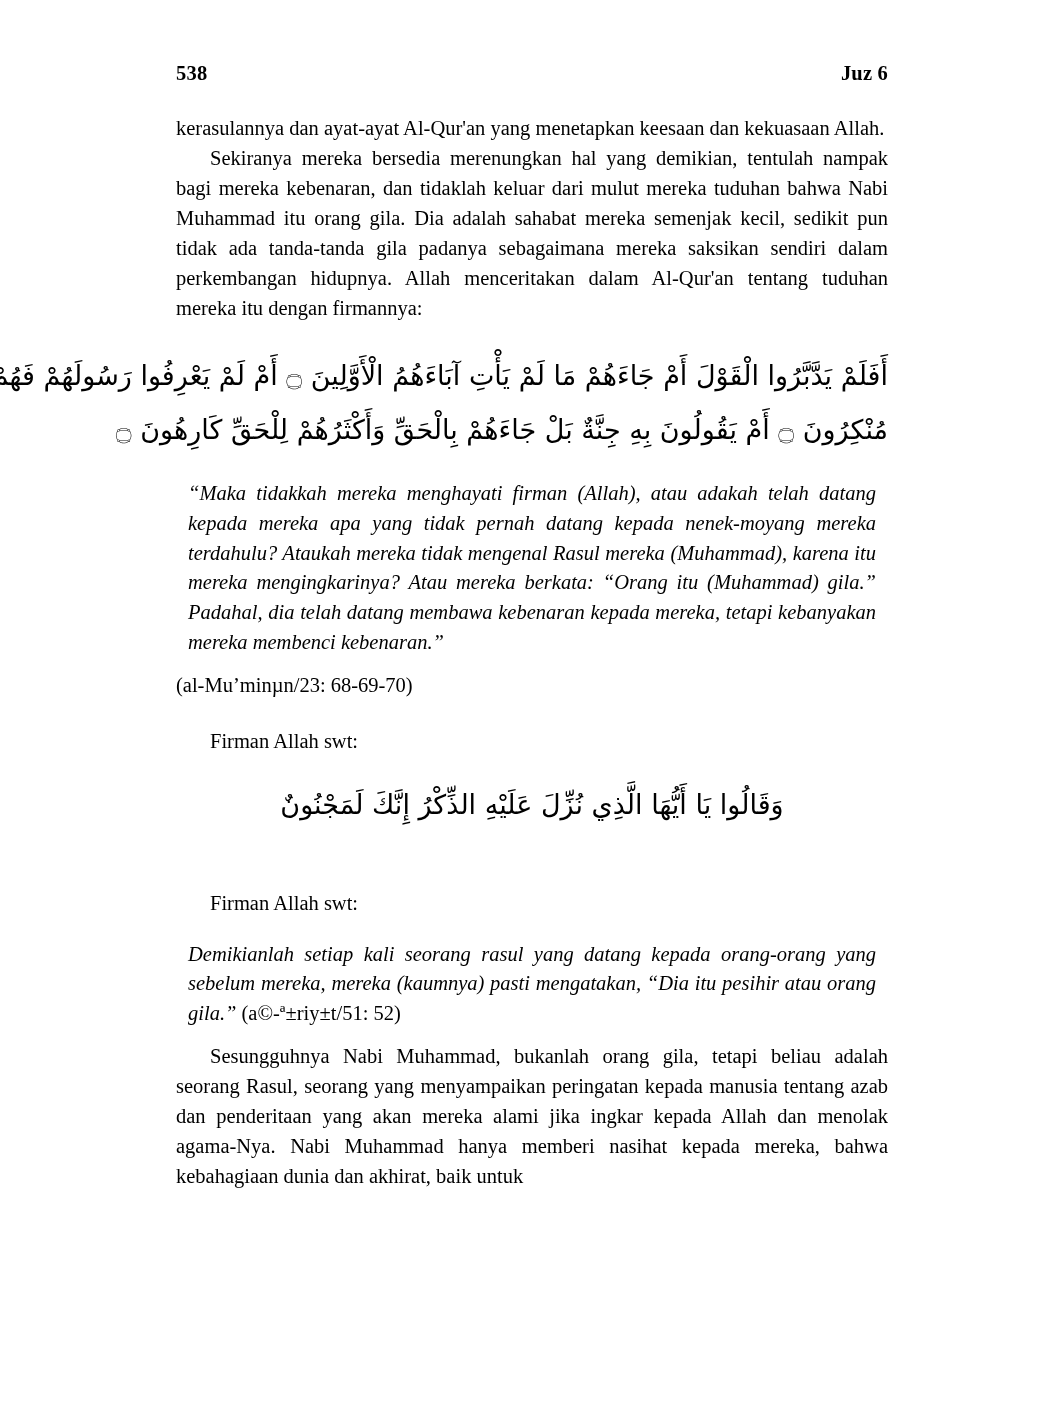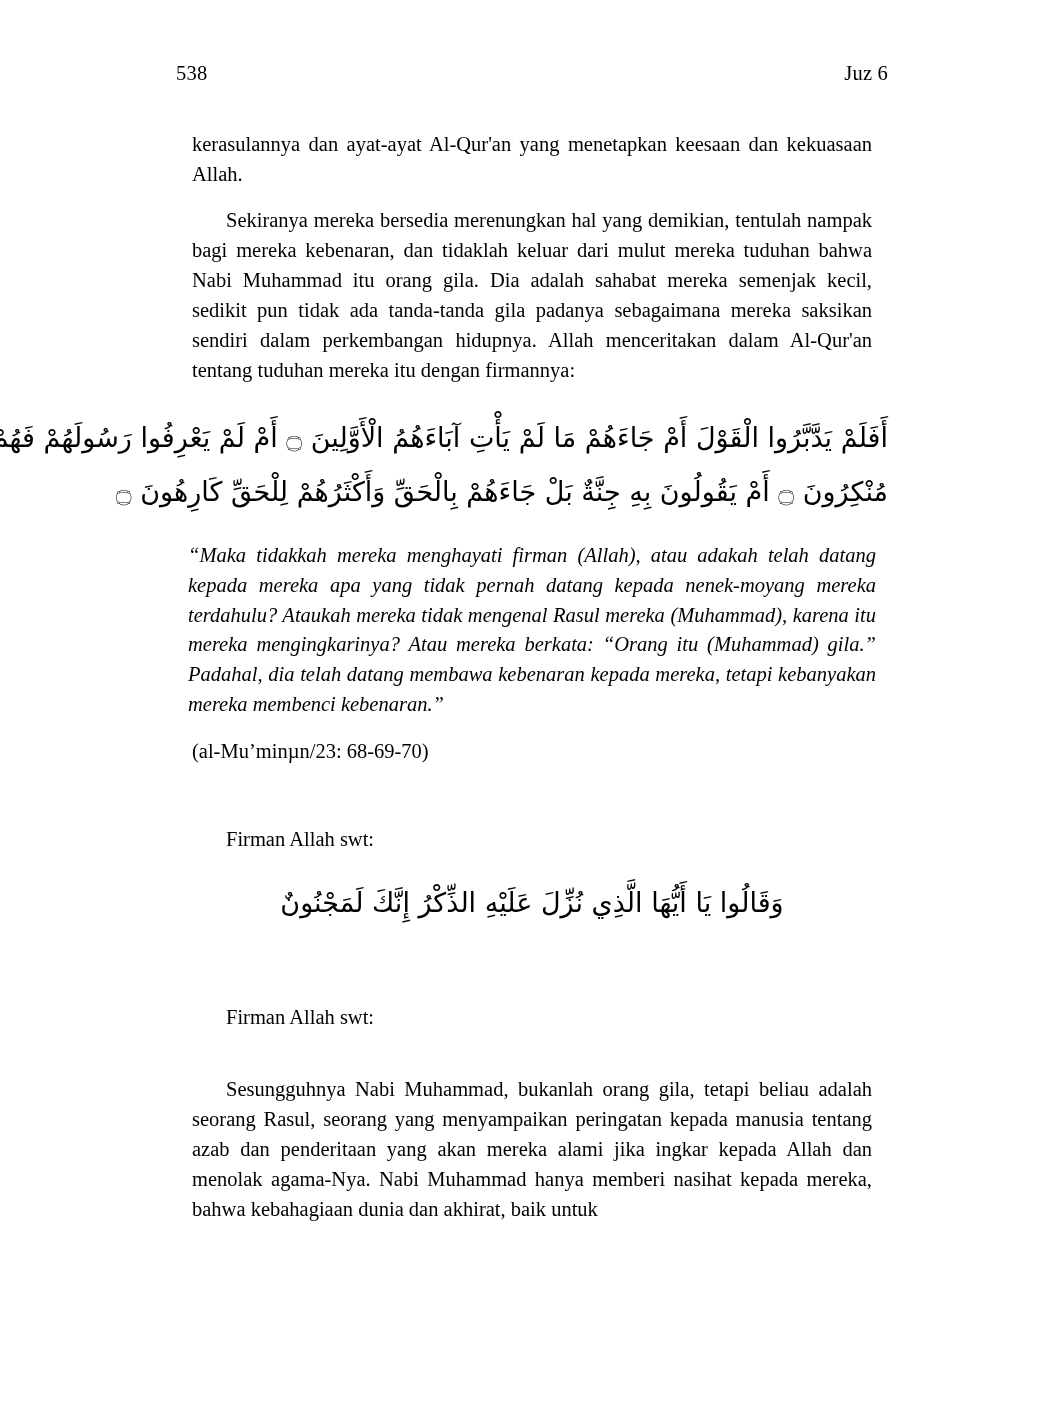--- a/index.html
+++ b/index.html
@@ -28,33 +28,34 @@
     top: 62px;
     width: 712px;
   }
   
   .header {
     display: flex;
     align-items: center;
     justify-content: space-between;
     font-size: 20.5px;
     letter-spacing: 0.2px;
-    margin-bottom: 44px;
+    margin-bottom: 28px;
+    font-weight: bold;
   }
   .header .page-no { width: 120px; text-align: left; }
   .header .chapter { flex: 1; text-align: center; letter-spacing: 0.8px; }
   .header .juz { width: 120px; text-align: right; }
 
   
   p.body {
     font-size: 20.5px;
     line-height: 1.465;
     text-align: justify;
     text-justify: inter-word;
-    margin: 16px;
+    margin: 0;
   }
   p.indent { text-indent: 34px; }
 
   
   .arabic {
     font-family: "DejaVu Sans", sans-serif;
     direction: rtl;
     text-align: center;
     font-size: 27px;
     line-height: 2.0;
@@ -109,17 +110,18 @@
     </div>
 
     <div class="sp-10"></div>
 
     <div class="sp-26"></div>
 
     <p class="body indent">Firman Allah swt:</p>
 
 
     <div class="sp-10"></div>
+    <p class="trans"><span>Demikianlah setiap kali seorang rasul yang datang kepada orang-orang yang sebelum mereka, mereka (kaumnya) pasti mengatakan, “Dia itu pesihir atau orang gila.”</span> <span class="ref">(a©-ª±riy±t/51: 52)</span></p>
 
     <p class="body indent">Sesungguhnya Nabi Muhammad, bukanlah orang gila, tetapi beliau adalah seorang Rasul, seorang yang menyampaikan peringatan kepada manusia tentang azab dan penderitaan yang akan mereka alami jika ingkar kepada Allah dan menolak agama-Nya. Nabi Muhammad hanya memberi nasihat kepada mereka, bahwa kebahagiaan dunia dan akhirat, baik untuk</p>
 
   </div>
 </div>
 
 </body></html>

